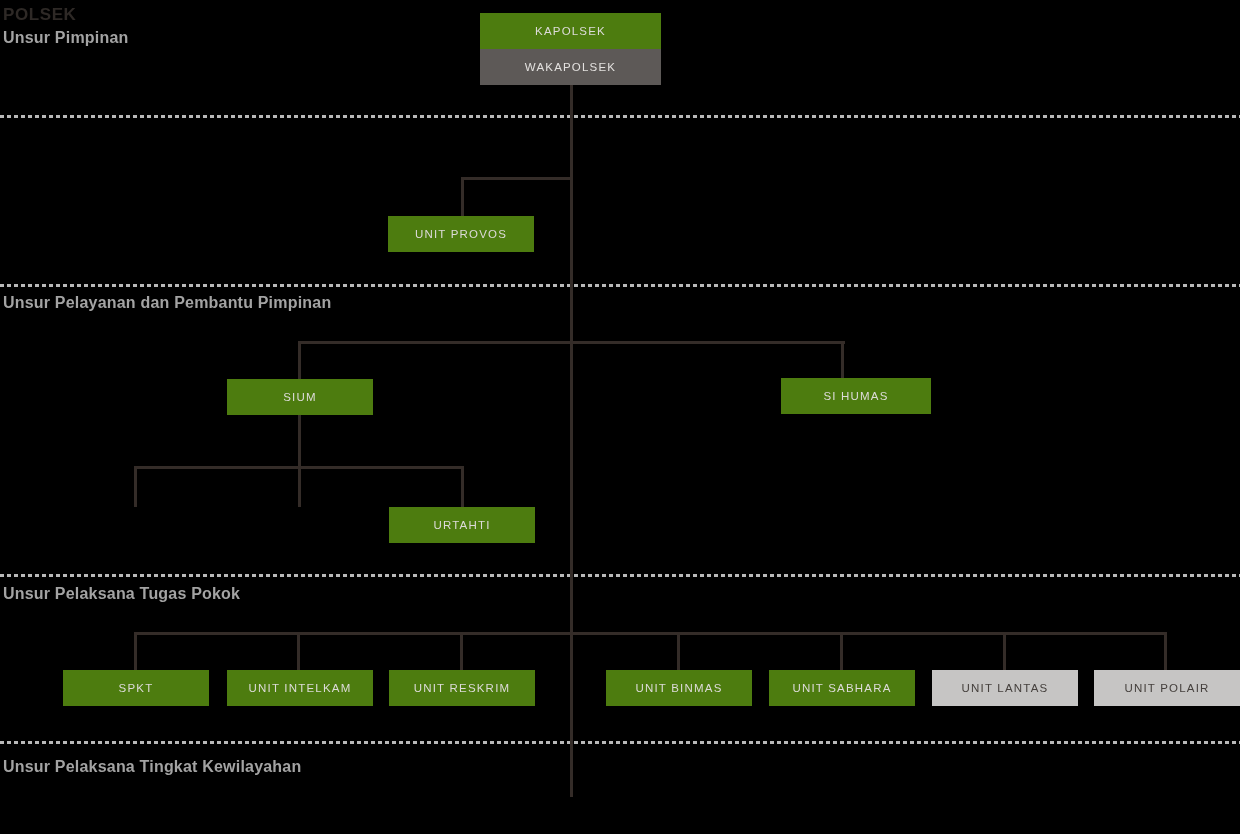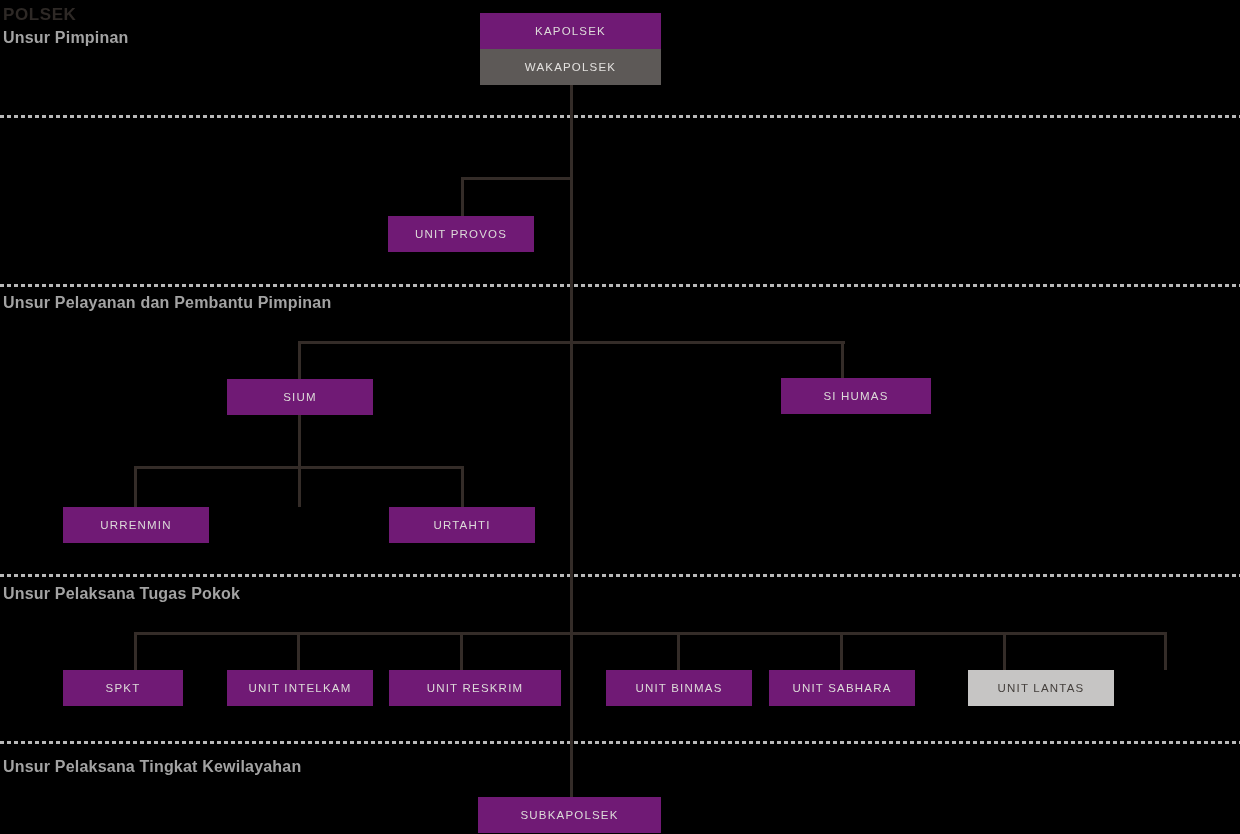--- a/index.html
+++ b/index.html
@@ -24,23 +24,23 @@
     position:absolute;left:0;width:1240px;height:3px;
     background:repeating-linear-gradient(90deg,#b8b8b8 0 4px,transparent 4px 7px);
   }
   .line{position:absolute;background:#342c28;}
   .node{
     position:absolute;height:36px;
     display:flex;align-items:center;justify-content:center;
     font-size:11.5px;font-weight:500;letter-spacing:1.2px;
     text-transform:uppercase;white-space:nowrap;
   }
-  .node.dark{background:#701a75;color:#dddbd9;}
+  .node.dark{background:#4d7c0f;color:#dddbd9;}
   .node.gray{background:#5d5957;color:#e3e1df;}
-  .node.light{background:#c6c5c4;color:#45403d;margin-left:36px;}
+  .node.light{background:#c6c5c4;color:#45403d;}
 </style>
 </head>
 <body>
 
 <div class="canvas">
 
   <div class="page-title">POLSEK</div>
   <div class="section-label" style="top:29px">Unsur Pimpinan</div>
   <div class="section-label" style="top:294px">Unsur Pelayanan dan Pembantu Pimpinan</div>
   <div class="section-label" style="top:585px">Unsur Pelaksana Tugas Pokok</div>
@@ -73,23 +73,22 @@
   <div class="line" style="left:677px;top:632px;width:3px;height:38px"></div>
   <div class="line" style="left:840px;top:632px;width:3px;height:38px"></div>
   <div class="line" style="left:1003px;top:632px;width:3px;height:38px"></div>
   <div class="line" style="left:1164px;top:632px;width:3px;height:38px"></div>
 
   <div class="node dark" style="left:480px;top:13px;width:181px">KAPOLSEK</div>
   <div class="node gray" style="left:480px;top:49px;width:181px">WAKAPOLSEK</div>
   <div class="node dark" style="left:388px;top:216px;width:146px">UNIT PROVOS</div>
   <div class="node dark" style="left:227px;top:379px;width:146px">SIUM</div>
   <div class="node dark" style="left:781px;top:378px;width:150px">SI HUMAS</div>
-  <div class="node dark" style="left:63px;top:507px;width:146px">URRENMIN</div>
   <div class="node dark" style="left:389px;top:507px;width:146px">URTAHTI</div>
-  <div class="node dark" style="left:63px;top:670px;width:120px">SPKT</div>
+  <div class="node dark" style="left:63px;top:670px;width:146px">SPKT</div>
   <div class="node dark" style="left:227px;top:670px;width:146px">UNIT INTELKAM</div>
-  <div class="node dark" style="left:389px;top:670px;width:172px">UNIT RESKRIM</div>
+  <div class="node dark" style="left:389px;top:670px;width:146px">UNIT RESKRIM</div>
   <div class="node dark" style="left:769px;top:670px;width:146px">UNIT SABHARA</div>
   <div class="node dark" style="left:606px;top:670px;width:146px">UNIT BINMAS</div>
   <div class="node light" style="left:932px;top:670px;width:146px">UNIT LANTAS</div>
-  <div class="node dark" style="left:478px;top:797px;width:183px">SUBKAPOLSEK</div>
+  <div class="node light" style="left:1094px;top:670px;width:146px">UNIT POLAIR</div>
 
 </div>
 
 </body></html>

